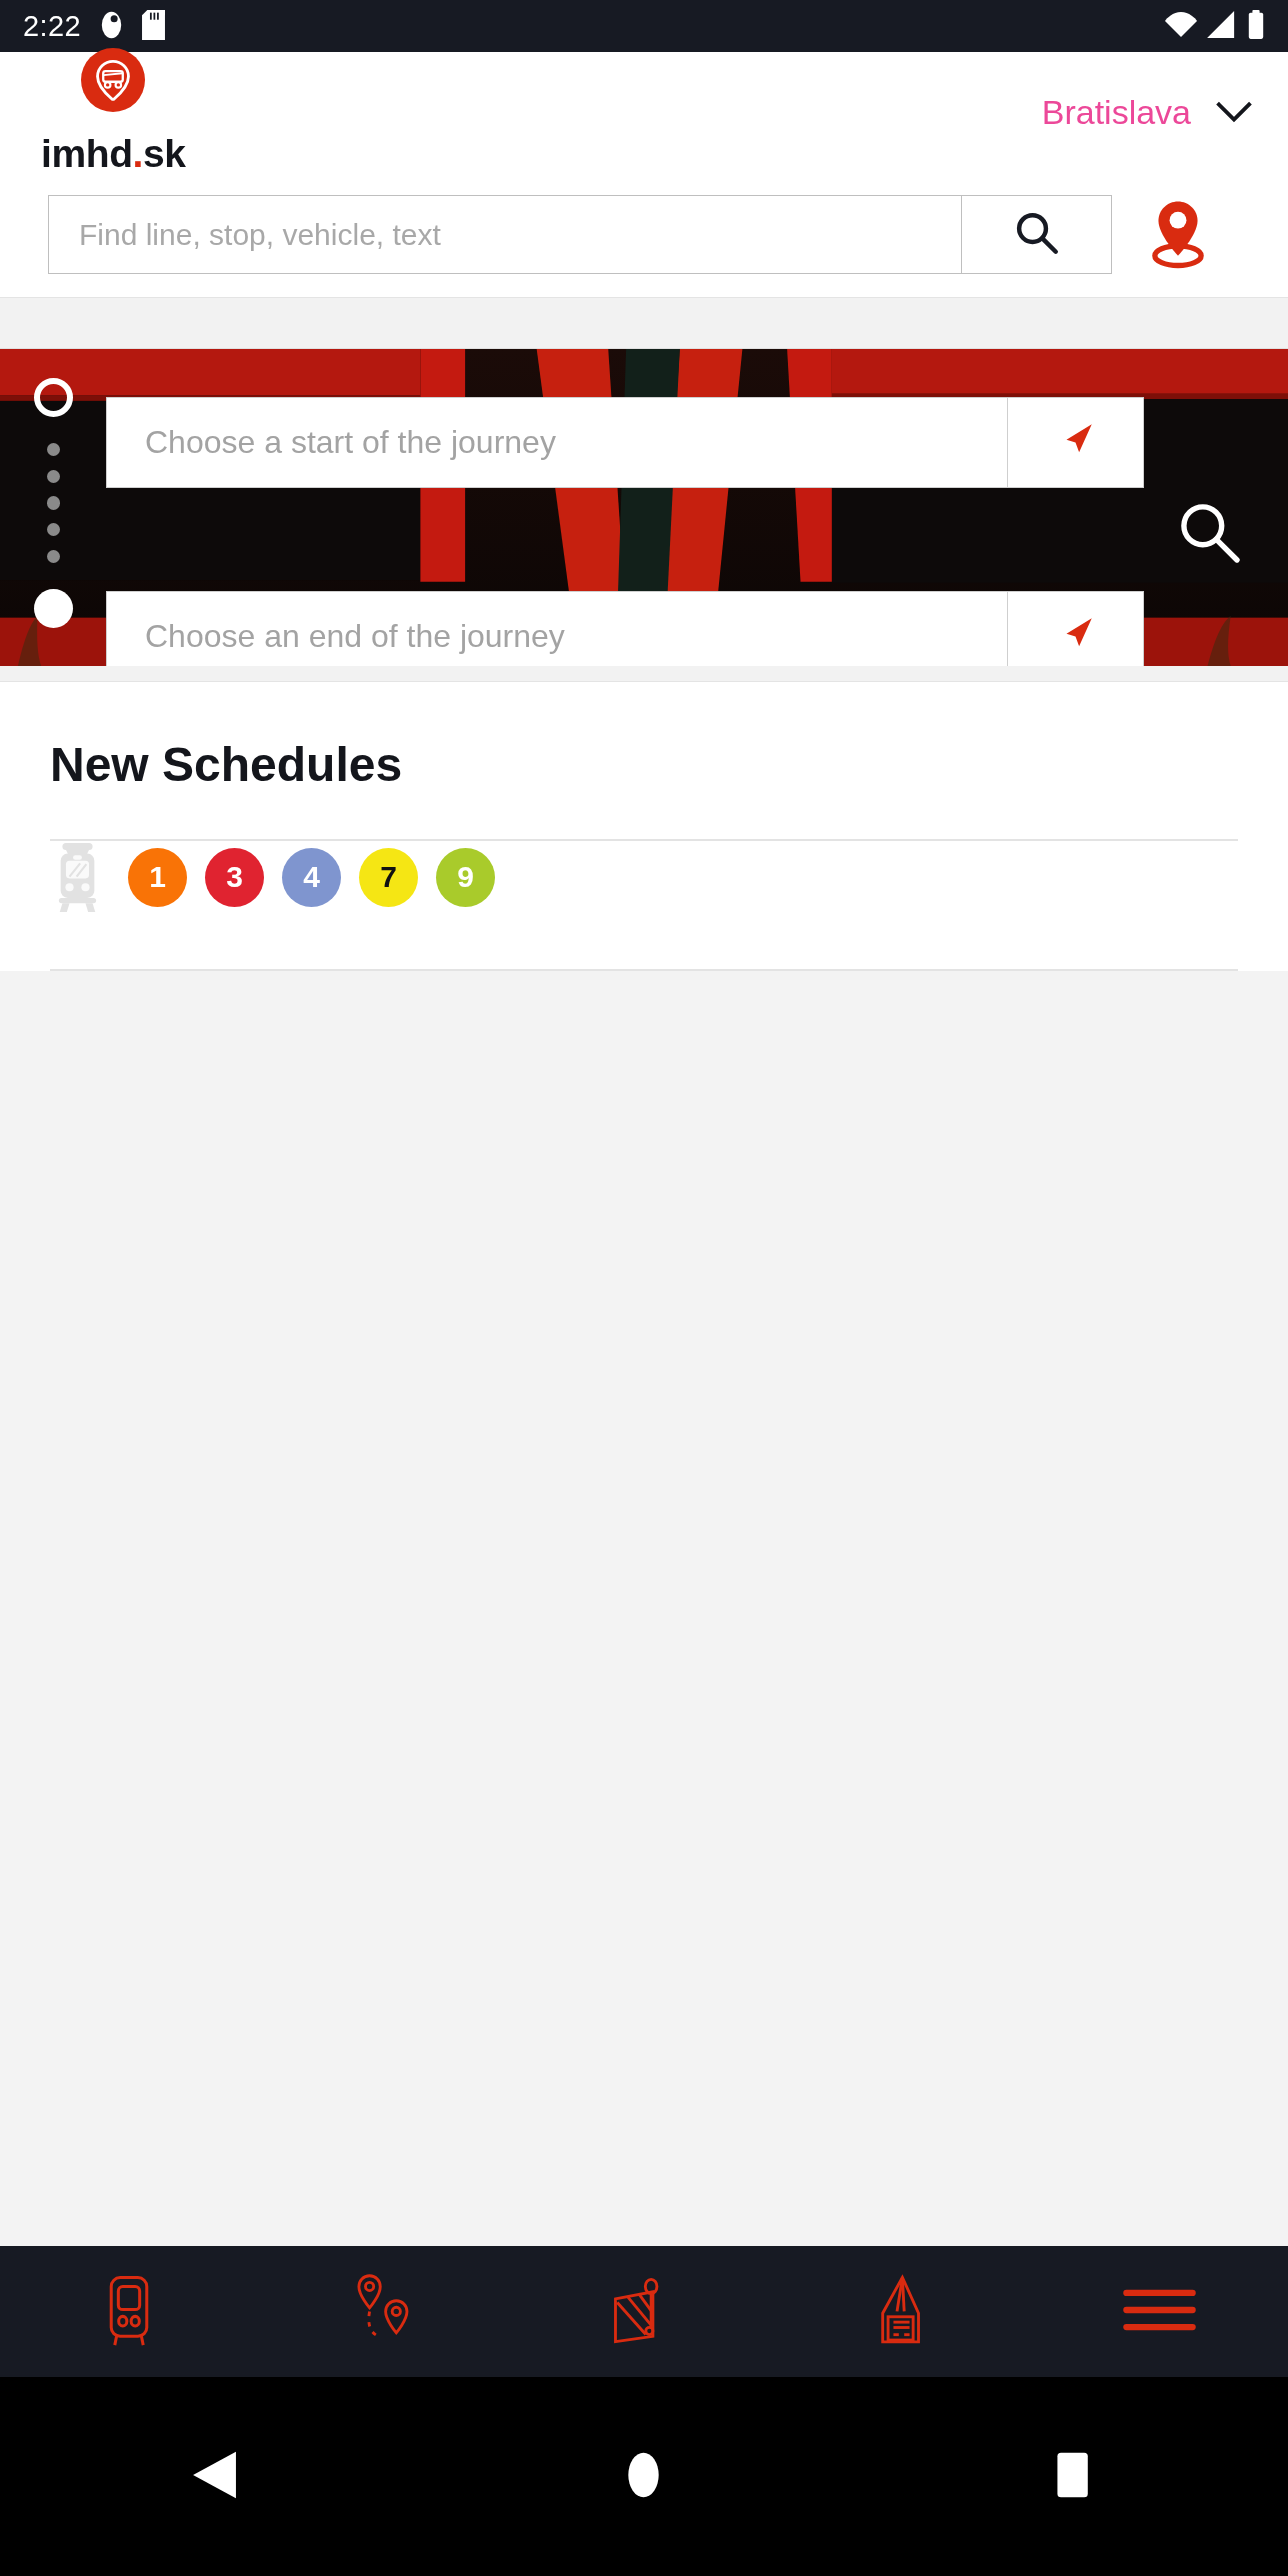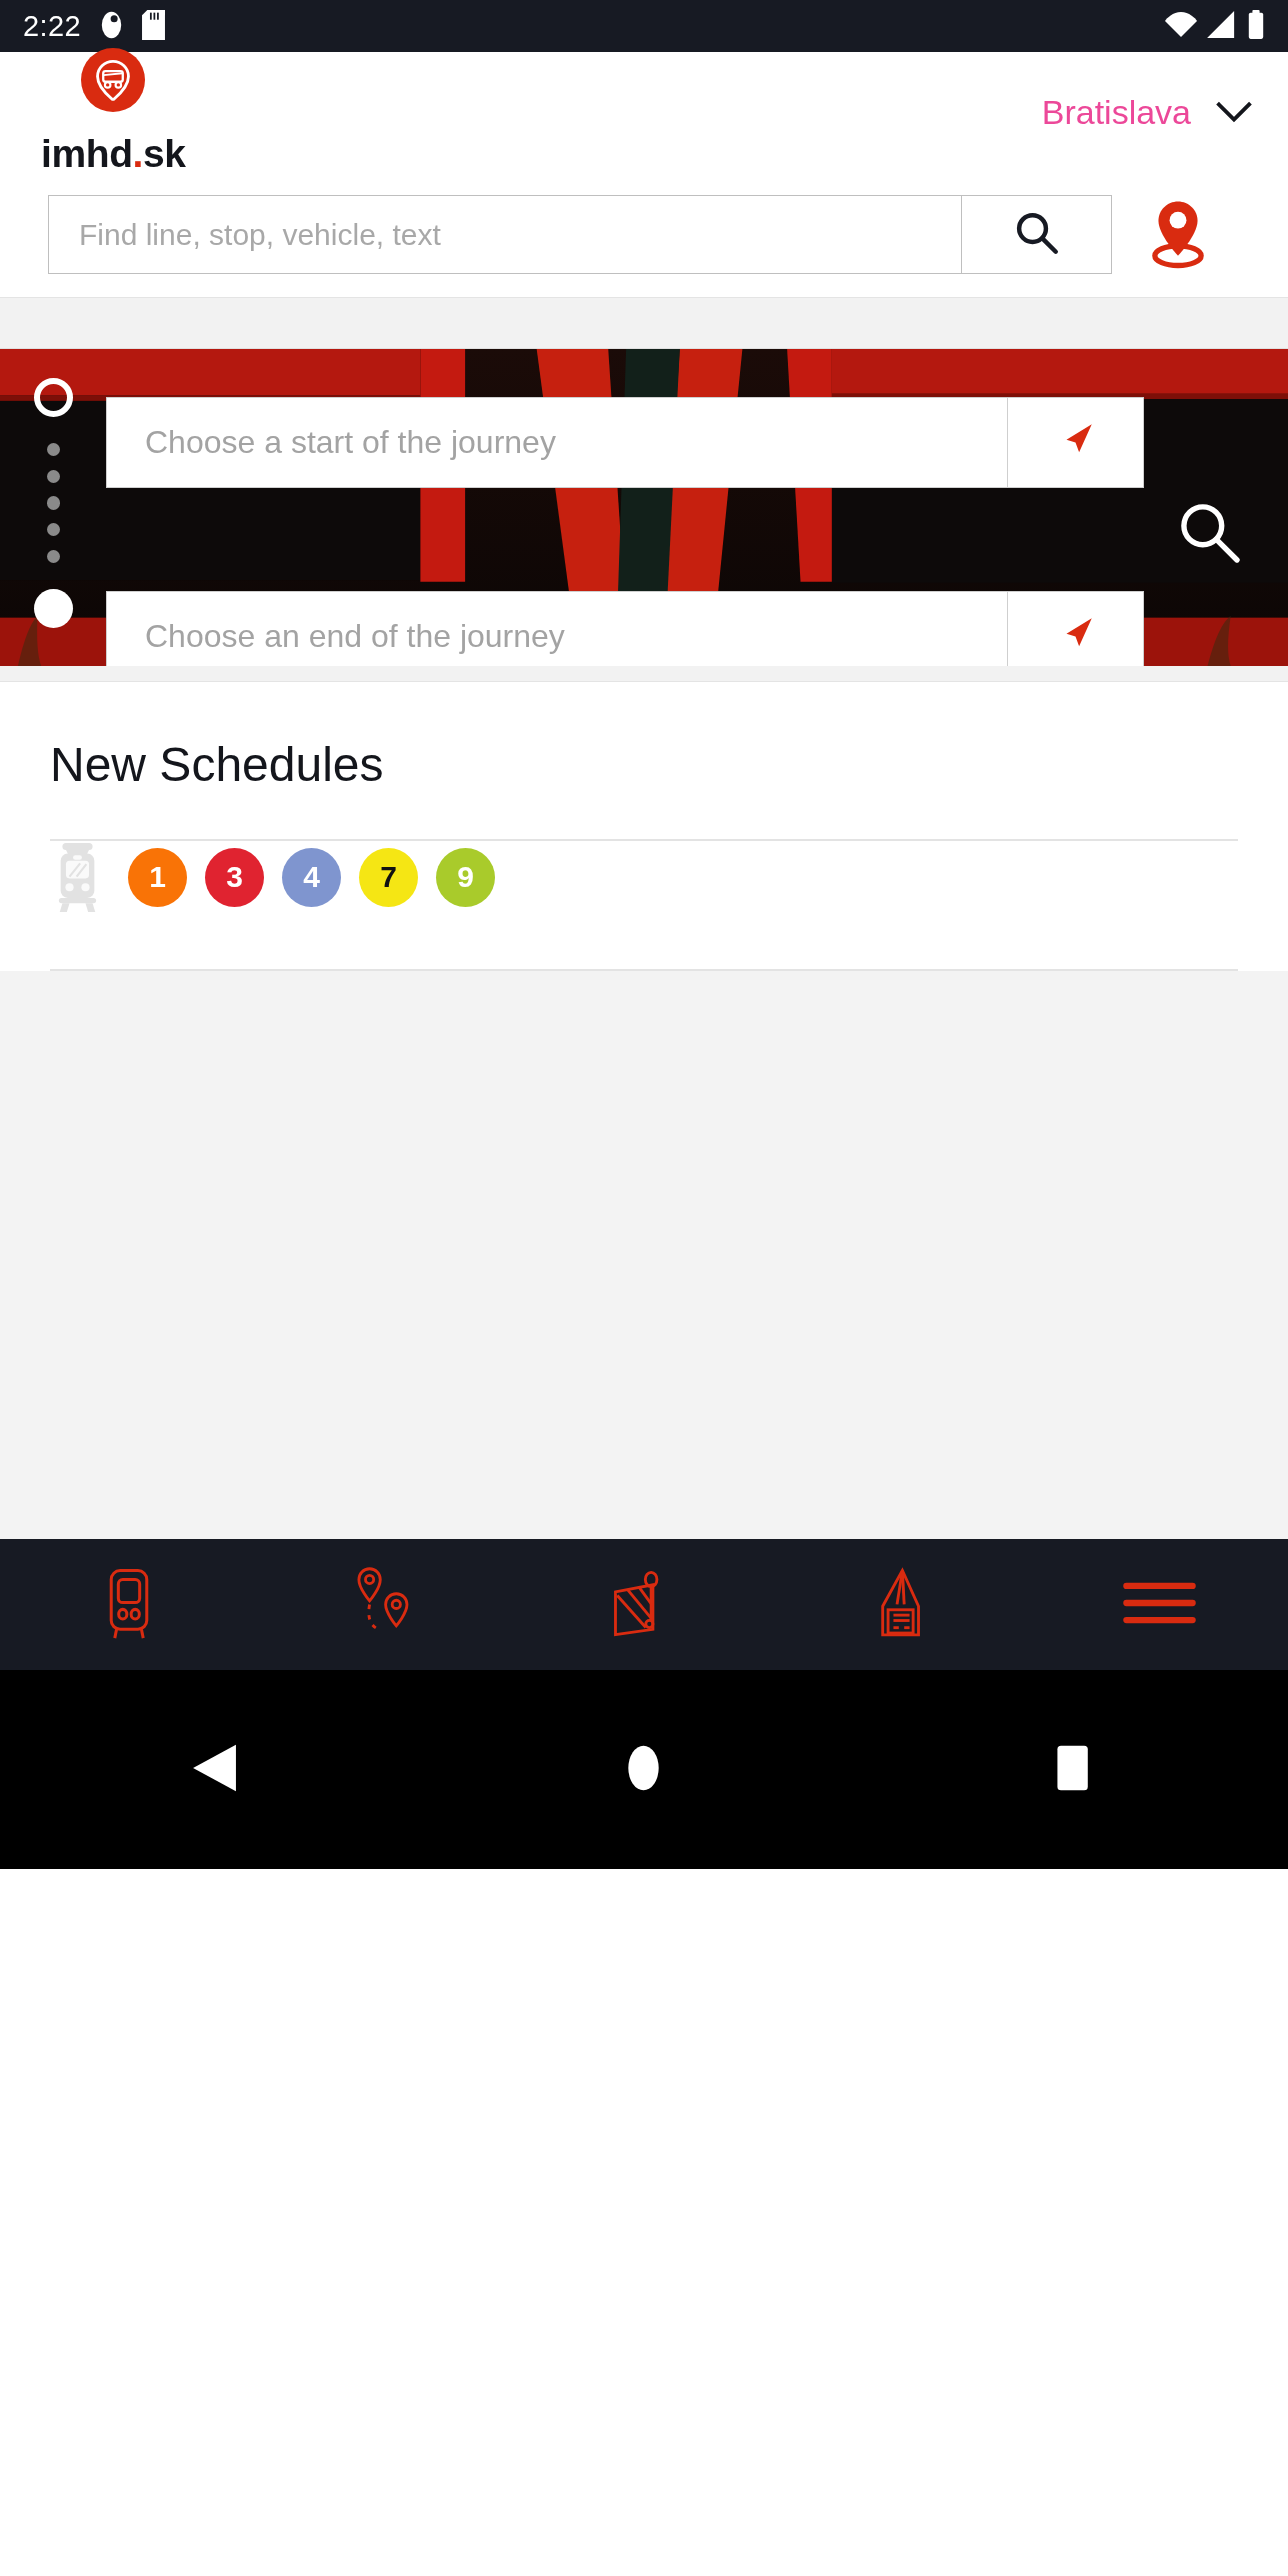--- a/index.html
+++ b/index.html
@@ -2,21 +2,21 @@
 <html style="font-size:14.3px"><head>
 <meta charset="utf-8">
 <style>
   * { margin:0; padding:0; box-sizing:border-box; }
   html, body {
     width:1288px; height:2576px;
     background:#ffffff;
     font-family:"Liberation Sans", sans-serif;
     overflow:hidden;
   }
-  #screen { position:relative; width:1288px; height:1869px; background:#f3f3f3; }
+  #screen { position:relative; width:1288px; height:2576px; background:#f3f3f3; }
 
   
   .statusbar {
     height:52px; background:#171a23; color:#fff;
     display:flex; align-items:center; padding:0 23px;
   }
   .sb-time { font-size:29px; letter-spacing:0.4px; font-weight:400; }
   .sb-left { display:flex; align-items:center; gap:16px; }
   .sb-right { margin-left:auto; display:flex; align-items:center; gap:10.7px; }
   .sb-icon { display:block; }
@@ -92,21 +92,21 @@
   }
   .jp-search {
     position:absolute; right:34px; top:141px; width:88px; height:88px;
     background:transparent; border:none; cursor:pointer;
     display:flex; align-items:center; justify-content:center;
   }
 
   
   .content { background:#fff; padding:0 50px; }
   .divider-top { height:16px; background:#f2f2f2; border-bottom:0.9px solid #e4e4e4; margin:0 -50px; }
-  .section-title { font-size:48px; font-weight:400; color:#14161c; padding:55px 0 47px; }
+  .section-title { font-size:48px; font-weight:700; color:#14161c; padding:55px 0 47px; }
   .hr { height:1.8px; background:#e3e3e3; }
 
   .acc-head {
     display:flex; align-items:center; justify-content:space-between;
     padding:52px 0 47px; cursor:pointer;
   }
   .acc-title { font-size:38px; color:#14161c; }
   .chev-red { width:39px; height:25px; }
 
   .acc-body { display:flex; align-items:center; gap:23px; padding:0 0 55px 0; }

